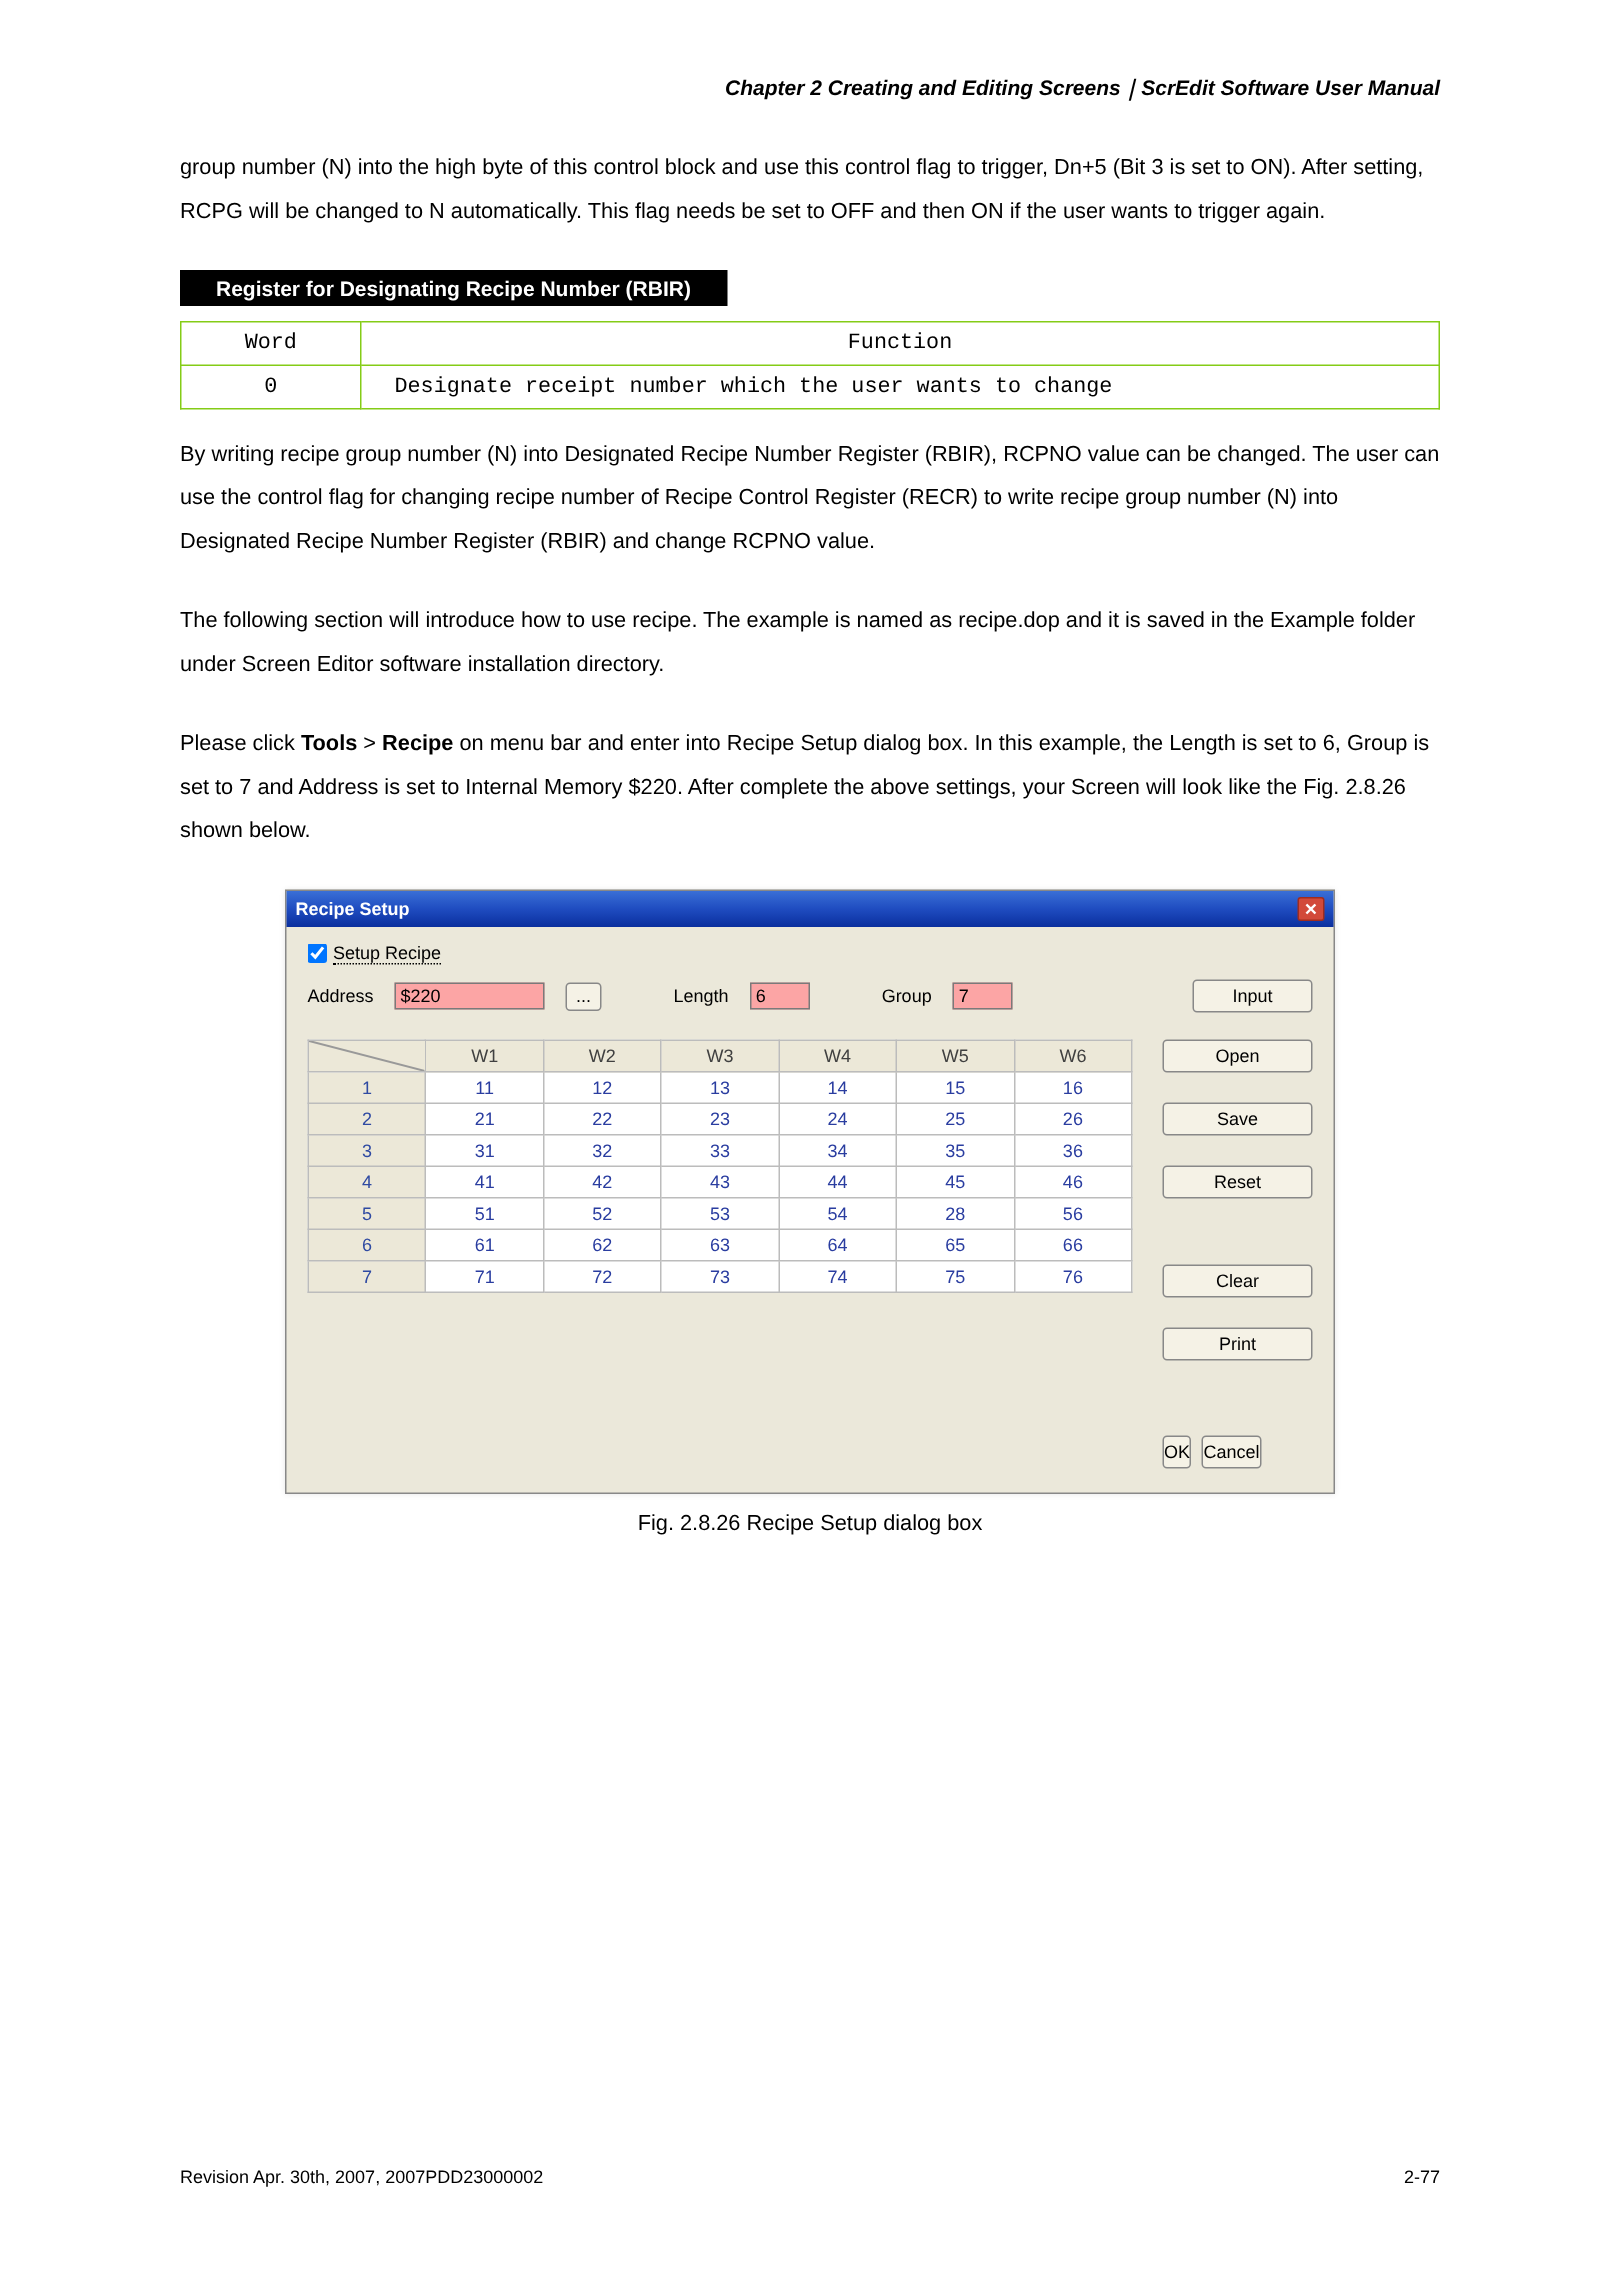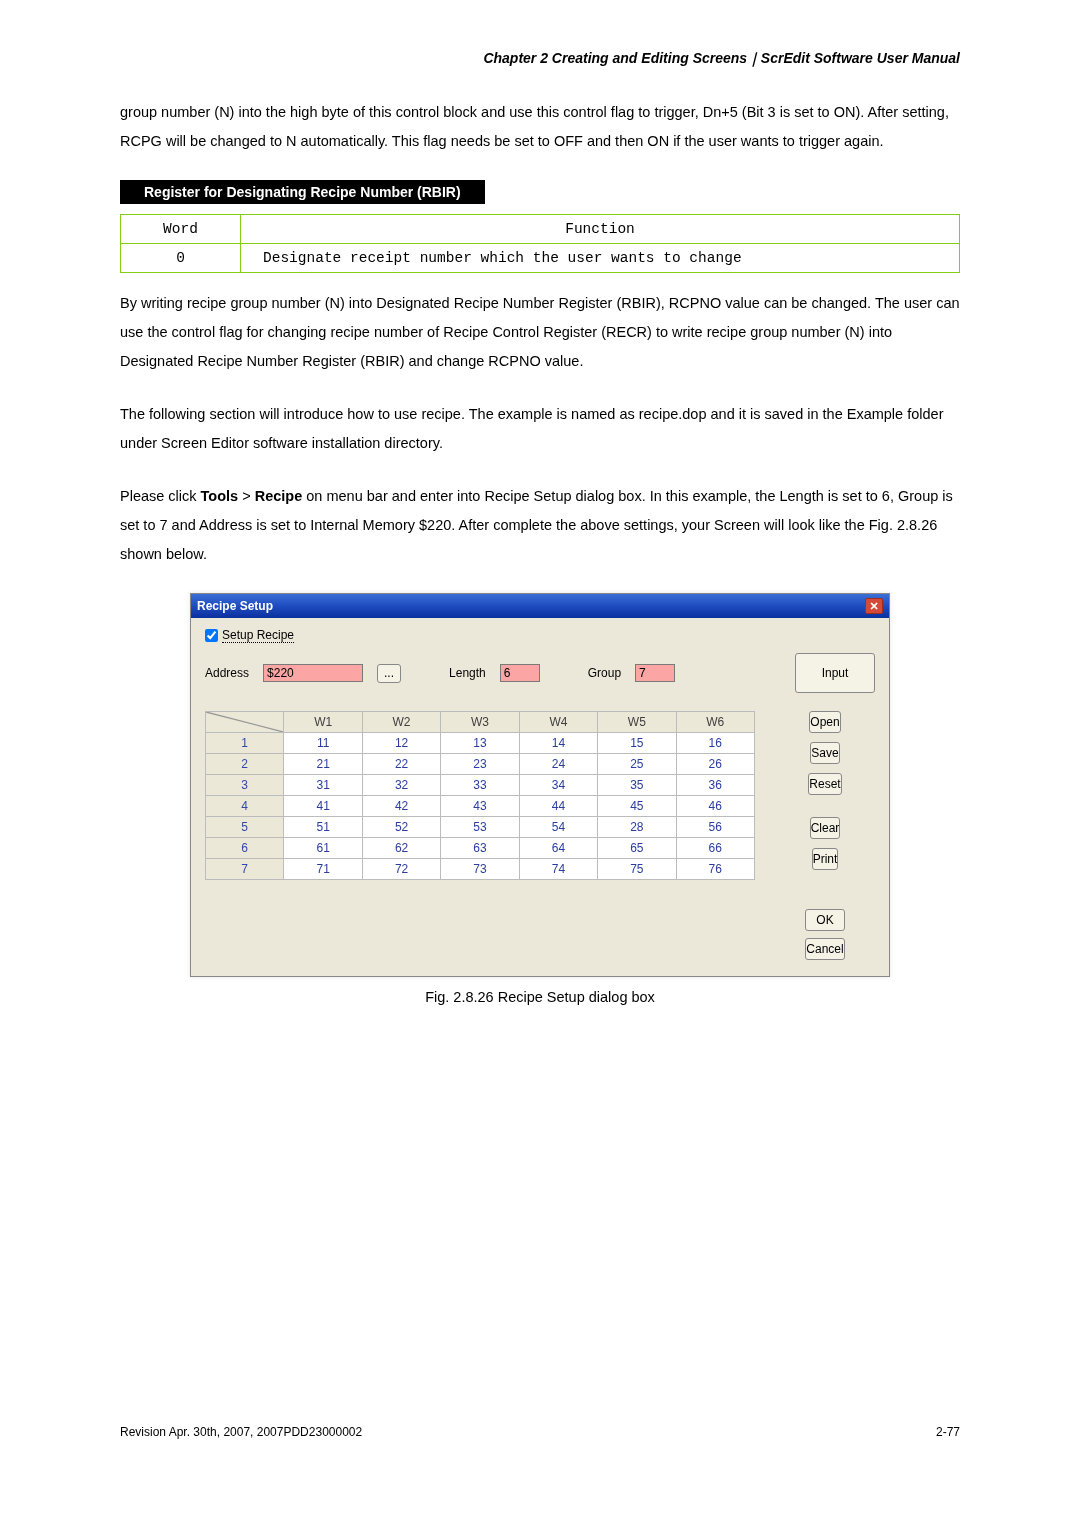--- a/index.html
+++ b/index.html
@@ -125,33 +125,32 @@
   }
   table.grid th.corner {
     background: #ece8d8;
     position: relative;
   }
   table.grid th.corner .diag {
     position: absolute; left:0; top:0; width:100%; height:100%;
   }
   table.grid td.cell { color: #2a3da0; }
   .side-btns {
-    display: flex; flex-direction: column; gap: 9px;
+    display: flex; flex-direction: column; gap: 20px;
     width: 100px;
     padding-top: 0;
-    align-items: center;
   }
   .side-btns .spacer { height: 4px; }
   .side-btns button, .bottom-btns button {
     border: 1px solid #888; background: #f5f2e6;
     height: 22px; font-size: 12px;
     border-radius: 3px;
   }
   .bottom-btns {
-    display: flex; flex-direction: column; gap: 7px;
+    display: flex; flex-direction: row; gap: 7px;
     margin-top: 30px;
   }
   .fig-caption { text-align: center; font-size: 14.5px; margin-bottom: 40px; }
   .footer {
     display: flex; justify-content: space-between;
     font-size: 12px;
     margin-top: 420px;
   }
   .underline-dotted { border-bottom: 1px dotted #000; }
 </style>
@@ -203,21 +202,21 @@
       <span class="lbl">Address</span>
       <input class="txt" style="width: 100px;" value="$220">
       <button class="btn-sm">...</button>
       <span style="width:20px"></span>
       <span class="lbl">Length</span>
       <input class="txt" style="width: 40px;" value="6">
       <span style="width:20px"></span>
       <span class="lbl">Group</span>
       <input class="txt" style="width: 40px;" value="7">
       <span style="flex:1"></span>
-      <button class="btn-sm" style="width:80px;height:40px">Input</button>
+      <button class="btn-sm" style="width:80px;height:22px">Input</button>
     </div>
     <div class="main-row">
       <div class="grid-area">
         <table class="grid">
           <tbody>
               <tr>
             <th class="corner">
               <svg class="diag" viewBox="0 0 10 10" preserveAspectRatio="none">
                     <line x1="0" y1="0" x2="10" y2="10" stroke="#999" stroke-width="0.5"></line>
                   </svg>

